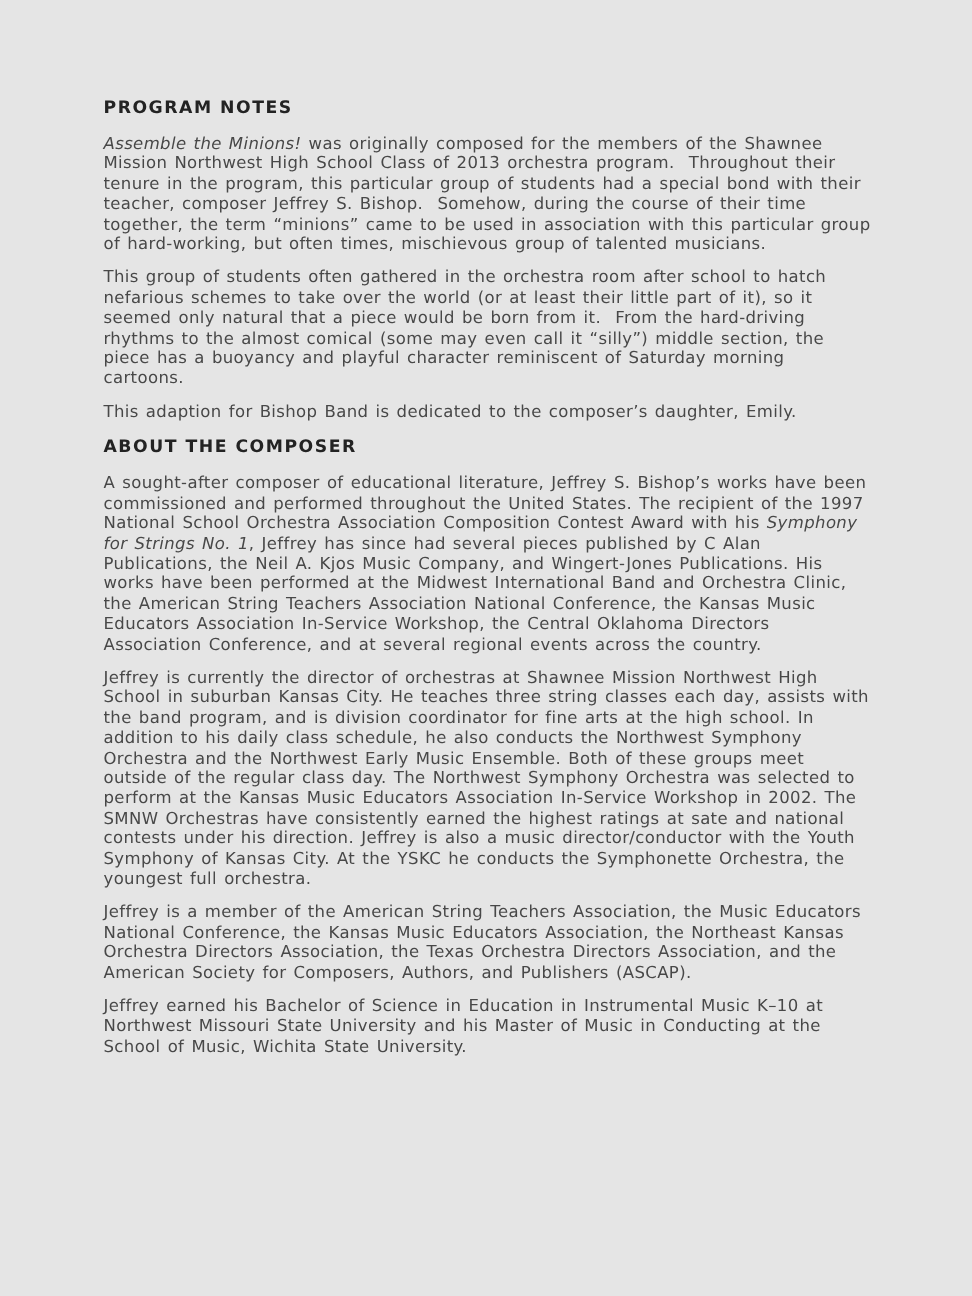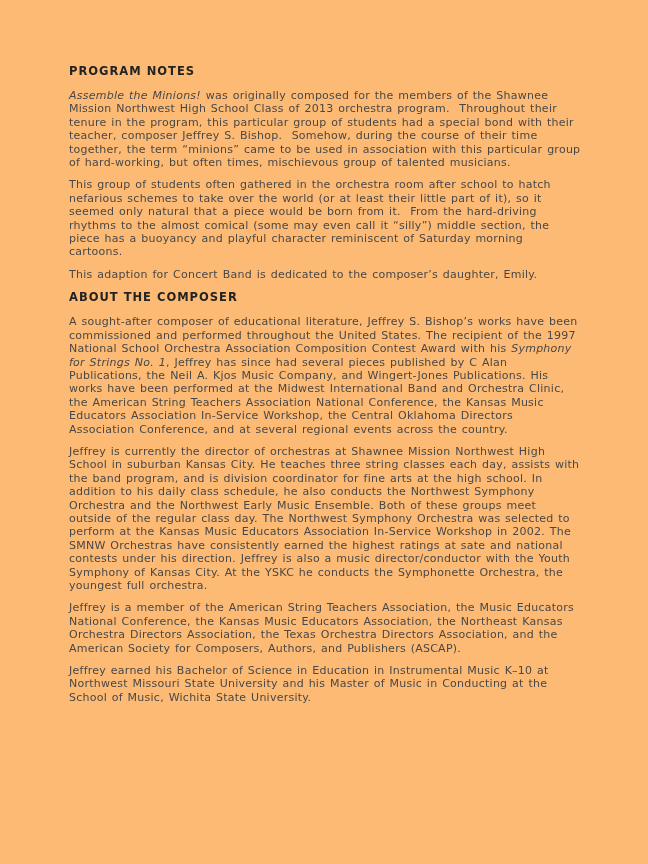--- a/index.html
+++ b/index.html
@@ -4,21 +4,21 @@
 <style>
   html, body {
     margin: 0;
     padding: 0;
     background: #ffffff;
   }
   .page {
     position: relative;
     width: 648px;
     height: 864px;
-    background: #fdba74;
+    background: #e5e5e5;
     overflow: hidden;
     font-family: "DejaVu Sans", "Liberation Sans", sans-serif;
   }
   .content {
     position: absolute;
     left: 69px;
     top: 64px;
     width: 512px;
   }
   .section-heading {
@@ -49,21 +49,21 @@
 
 <div class="page">
   <div class="content">
 
     <h1 class="section-heading">PROGRAM NOTES</h1>
 
     <p class="para"><em>Assemble the Minions!</em><span> was originally composed for the members of the Shawnee Mission Northwest High School Class of 2013 orchestra program.  Throughout their tenure in the program, this particular group of students had a special bond with their teacher, composer Jeffrey S. Bishop.  Somehow, during the course of their time together, the term “minions” came to be used in association with this particular group of hard-working, but often times, mischievous group of talented musicians.</span></p>
 
     <p class="para">This group of students often gathered in the orchestra room after school to hatch nefarious schemes to take over the world (or at least their little part of it), so it seemed only natural that a piece would be born from it.  From the hard-driving rhythms to the almost comical (some may even call it “silly”) middle section, the piece has a buoyancy and playful character reminiscent of Saturday morning cartoons.</p>
 
-    <p class="para">This adaption for Concert Band is dedicated to the composer’s daughter, Emily.</p>
+    <p class="para">This adaption for Bishop Band is dedicated to the composer’s daughter, Emily.</p>
 
     <h1 class="section-heading second">ABOUT THE COMPOSER</h1>
 
     <p class="para"><span>A sought-after composer of educational literature, Jeffrey S. Bishop’s works have been commissioned and performed throughout the United States. The recipient of the 1997 National School Orchestra Association Composition Contest Award with his </span><em>Symphony for Strings No. 1</em><span>, Jeffrey has since had several pieces published by C Alan Publications, the Neil A. Kjos Music Company, and Wingert-Jones Publications. His works have been performed at the Midwest International Band and Orchestra Clinic, the American String Teachers Association National Conference, the Kansas Music Educators Association In-Service Workshop, the Central Oklahoma Directors Association Conference, and at several regional events across the country.</span></p>
 
     <p class="para">Jeffrey is currently the director of orchestras at Shawnee Mission Northwest High School in suburban Kansas City. He teaches three string classes each day, assists with the band program, and is division coordinator for fine arts at the high school. In addition to his daily class schedule, he also conducts the Northwest Symphony Orchestra and the Northwest Early Music Ensemble. Both of these groups meet outside of the regular class day. The Northwest Symphony Orchestra was selected to perform at the Kansas Music Educators Association In-Service Workshop in 2002. The SMNW Orchestras have consistently earned the highest ratings at sate and national contests under his direction. Jeffrey is also a music director/conductor with the Youth Symphony of Kansas City. At the YSKC he conducts the Symphonette Orchestra, the youngest full orchestra.</p>
 
     <p class="para">Jeffrey is a member of the American String Teachers Association, the Music Educators National Conference, the Kansas Music Educators Association, the Northeast Kansas Orchestra Directors Association, the Texas Orchestra Directors Association, and the American Society for Composers, Authors, and Publishers (ASCAP).</p>
 
     <p class="para">Jeffrey earned his Bachelor of Science in Education in Instrumental Music K–10 at Northwest Missouri State University and his Master of Music in Conducting at the School of Music, Wichita State University.</p>

